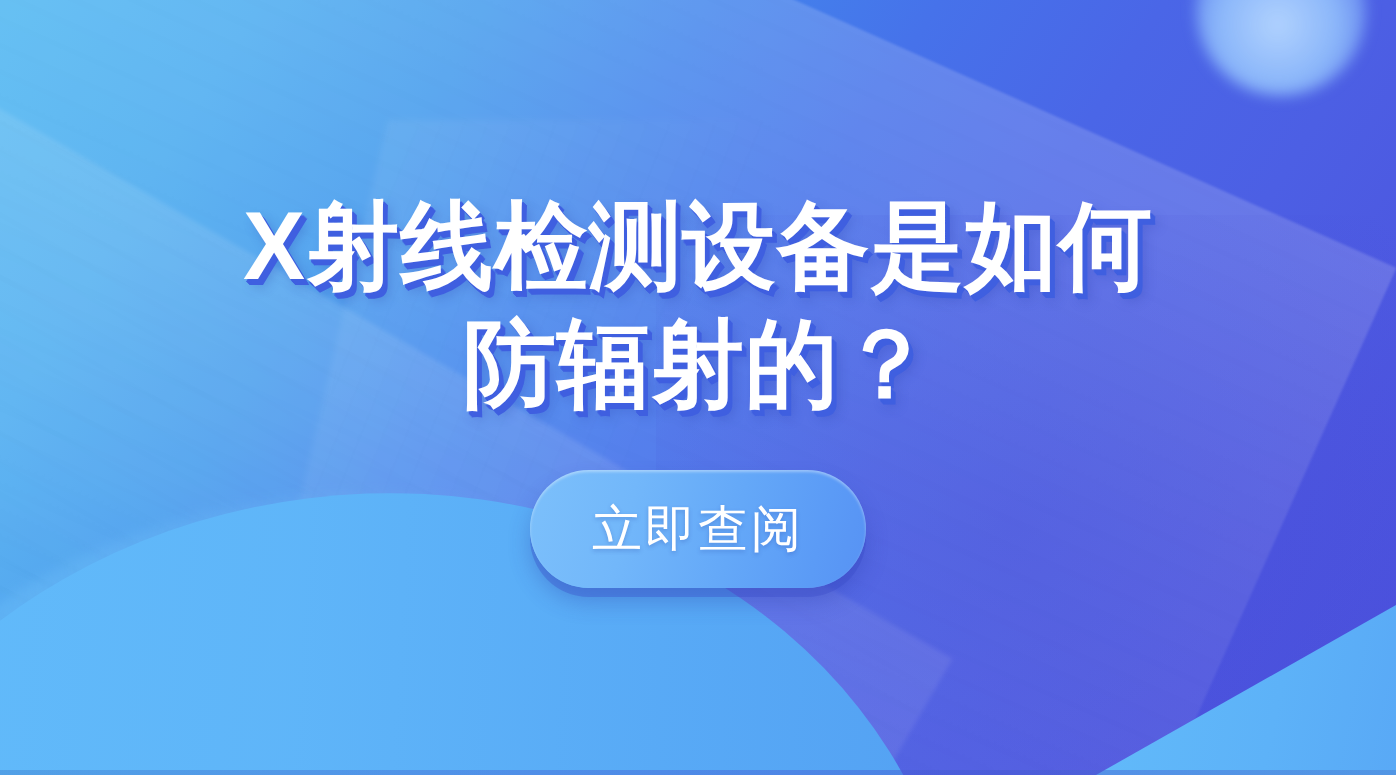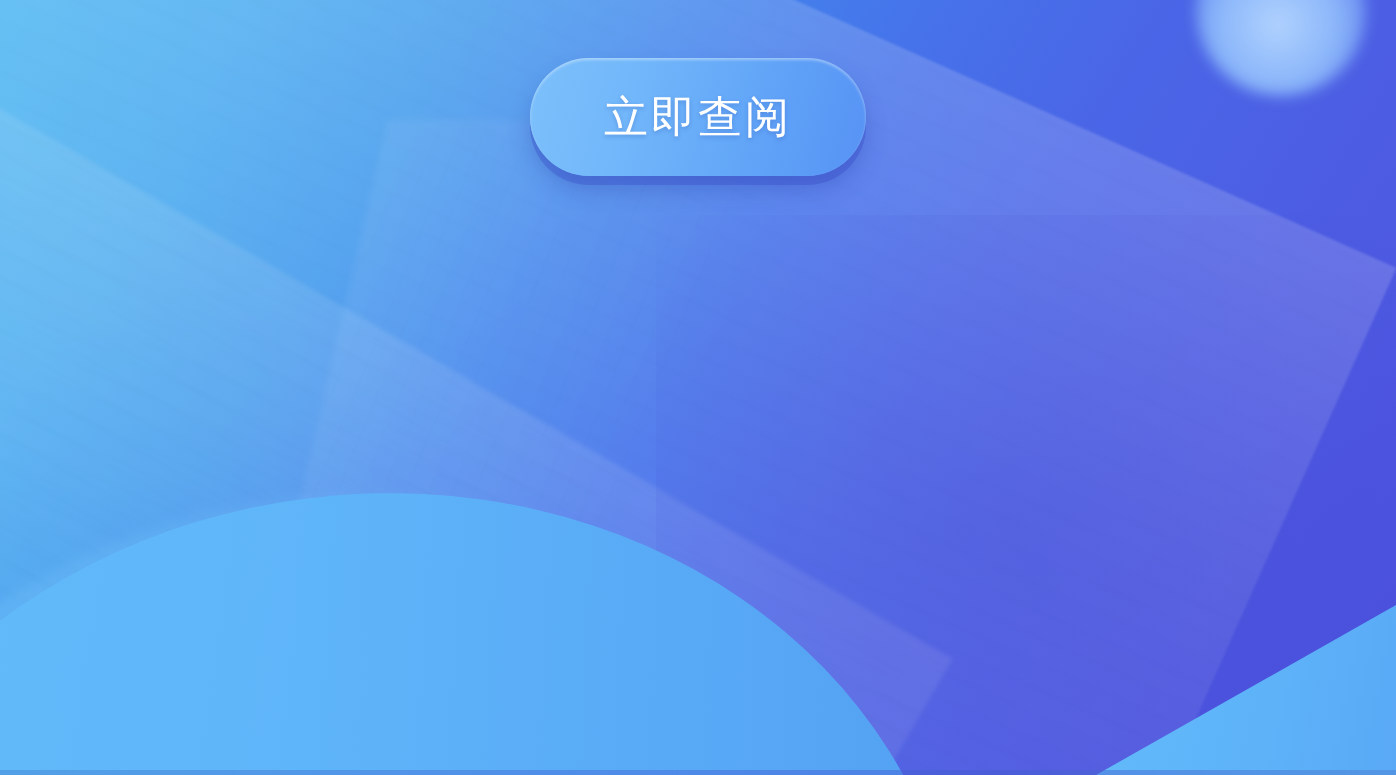--- a/index.html
+++ b/index.html
@@ -174,21 +174,21 @@
         #5b9bf6 84%,
         #5792f4 100%);
     box-shadow:
         0 9px 0 rgba(55,72,200,.34),
         0 14px 22px rgba(40,56,165,.30),
         inset 0 2px 3px rgba(255,255,255,.38);
   }
 
   #cta-button-label {
     color:#ffffff;
-    font-size:44px;
+    font-size:50px;
     font-weight:normal;
     letter-spacing:3px;
     text-shadow:0 2px 4px rgba(44,72,170,.30);
     user-select:none;
   }
 </style>
 </head>
 <body>
 
 <div id="banner">
@@ -198,19 +198,23 @@
   <div class="deco" id="beam-centre"></div>
   <div class="deco" id="shade-br"></div>
   <div class="deco" id="glow-circle"></div>
   <div class="deco" id="wave-bl-soft"></div>
   <div class="deco" id="wave-bl"></div>
   <div class="deco" id="wedge-br"></div>
   <div class="deco" id="bottom-edge"></div>
 
   <div id="content">
 
+    <h1 id="headline">
+      <span class="headline-line" id="headline-line-1">X射线检测设备是如何</span>
+      <span class="headline-line" id="headline-line-2">防辐射的？</span>
+    </h1>
 
     <button id="cta-button">
       <span id="cta-button-label">立即查阅</span>
     </button>
 
   </div>
 </div>
 
 </body></html>

